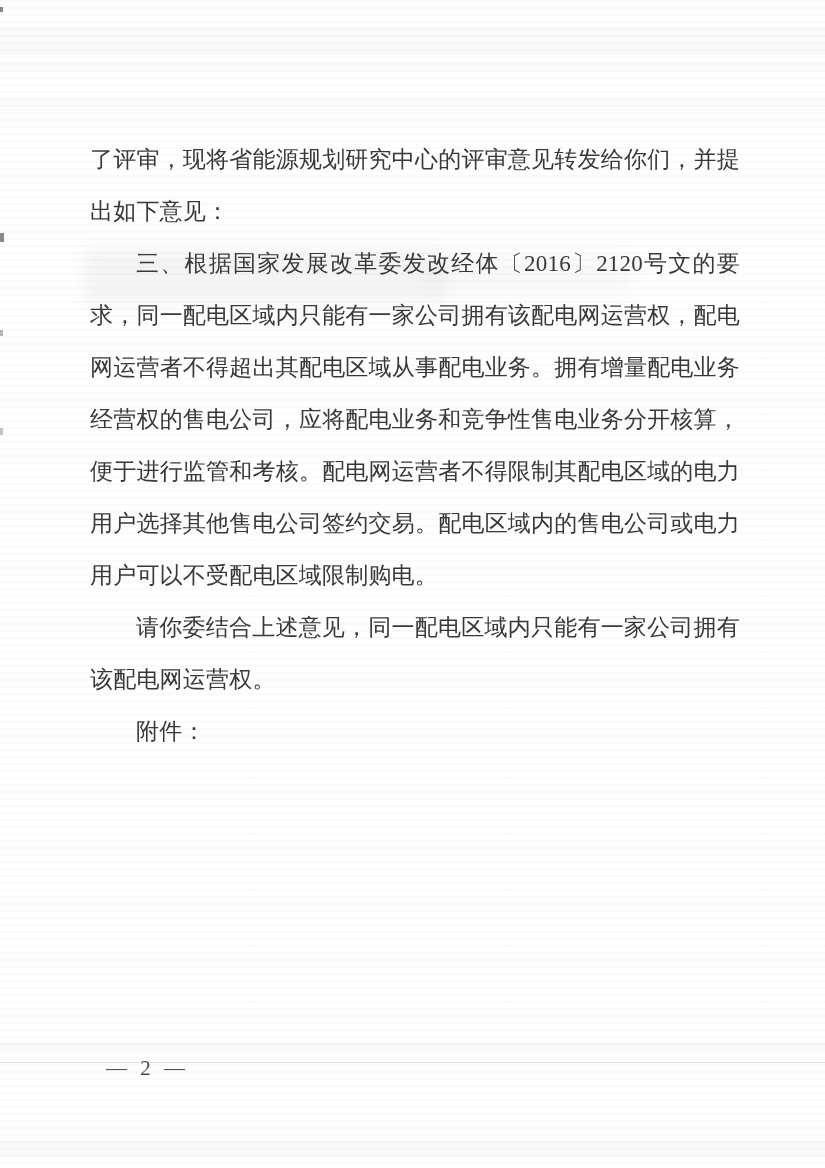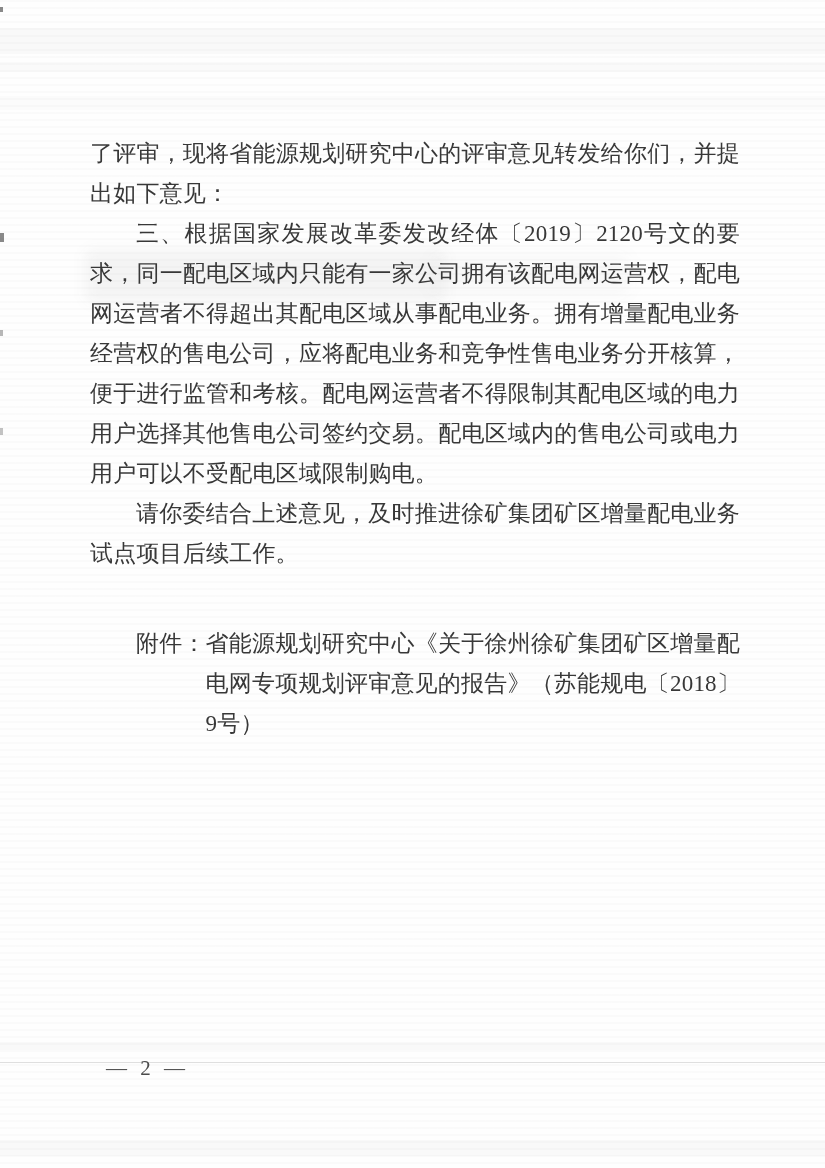--- a/index.html
+++ b/index.html
@@ -76,36 +76,35 @@
   .speck-2 { left: 0; top: 233px; width: 4px; height: 9px; }
   .speck-3 { left: 0; top: 330px; width: 3px; height: 6px; opacity: .6; }
   .speck-4 { left: 0; top: 428px; width: 3px; height: 7px; opacity: .5; }
 
   .content {
     position: absolute;
     left: 90px;
     top: 134px;
     width: 650px;
     font-size: 23px;
-    line-height: 40px;
+    line-height: 52px;
     letter-spacing: 0.2px;
     color: #383838;
     text-align: justify;
     text-justify: inter-ideograph;
   }
   .content p {
     margin: 0;
     padding: 0;
   }
   .content p.indent {
     text-indent: 2em;
   }
   .attachment {
     display: flex;
-    margin-top: 50px;
     padding-left: 46px;
   }
   .att-label {
     flex: 0 0 auto;
     white-space: nowrap;
   }
   .att-text {
     flex: 1 1 auto;
     text-align: justify;
     text-justify: inter-ideograph;
@@ -142,25 +141,24 @@
   <div class="scan-band band-5"></div>
   <div class="ghost-smudge"></div>
   <div class="ghost-smudge-2"></div>
   <div class="speck speck-1"></div>
   <div class="speck speck-2"></div>
   <div class="speck speck-3"></div>
   <div class="speck speck-4"></div>
 
   <div class="content">
     <p>了评审，现将省能源规划研究中心的评审意见转发给你们，并提出如下意见：</p>
-    <p class="indent">三、根据国家发展改革委发改经体〔2019〕2120号文的要求，同一配电区域内只能有一家公司拥有该配电网运营权，配电网运营者不得超出其配电区域从事配电业务。拥有增量配电业务经营权的售电公司，应将配电业务和竞争性售电业务分开核算，便于进行监管和考核。配电网运营者不得限制其配电区域的电力用户选择其他售电公司签约交易。配电区域内的售电公司或电力用户可以不受配电区域限制购电。</p>
-    <p class="indent">请你委结合上述意见，及时推进徐矿集团矿区增量配电业务试点项目后续工作。</p>
+    <p class="indent">三、根据国家发展改革委发改经体〔2016〕2120号文的要求，同一配电区域内只能有一家公司拥有该配电网运营权，配电网运营者不得超出其配电区域从事配电业务。拥有增量配电业务经营权的售电公司，应将配电业务和竞争性售电业务分开核算，便于进行监管和考核。配电网运营者不得限制其配电区域的电力用户选择其他售电公司签约交易。配电区域内的售电公司或电力用户可以不受配电区域限制购电。</p>
+    <p class="indent">请你委结合上述意见，同一配电区域内只能有一家公司拥有该配电网运营权。</p>
 
     <div class="attachment">
       <span class="att-label">附件：</span>
-      <span class="att-text">省能源规划研究中心《关于徐州徐矿集团矿区增量配电网专项规划评审意见的报告》（苏能规电〔2018〕9号）</span>
     </div>
   </div>
 
   <div class="footer-rule"></div>
   <div class="page-number">— 2 —</div>
 
 </div>
 
 </body></html>

